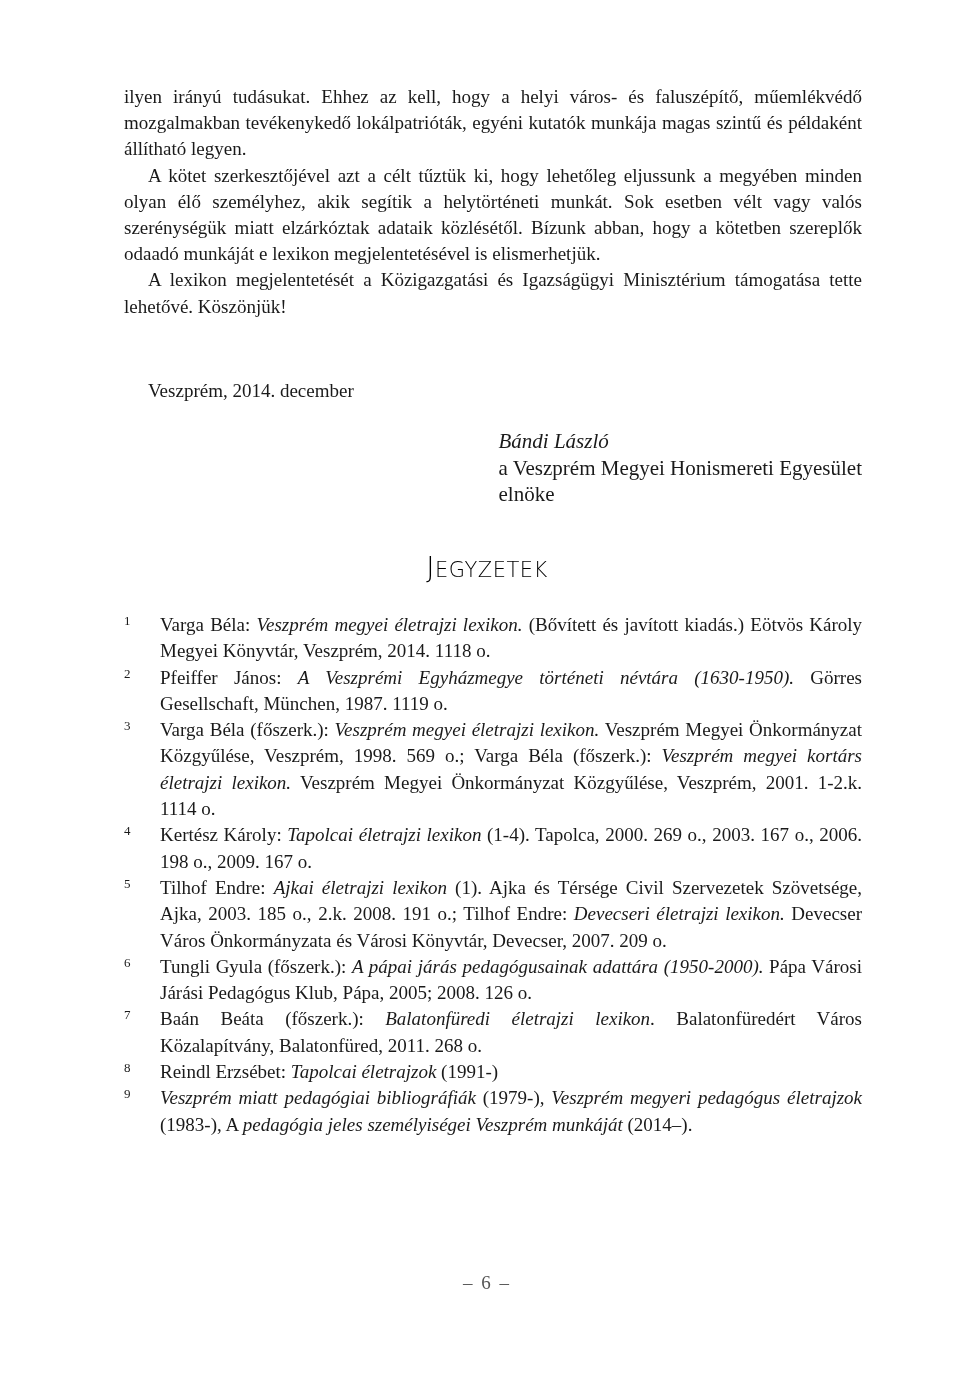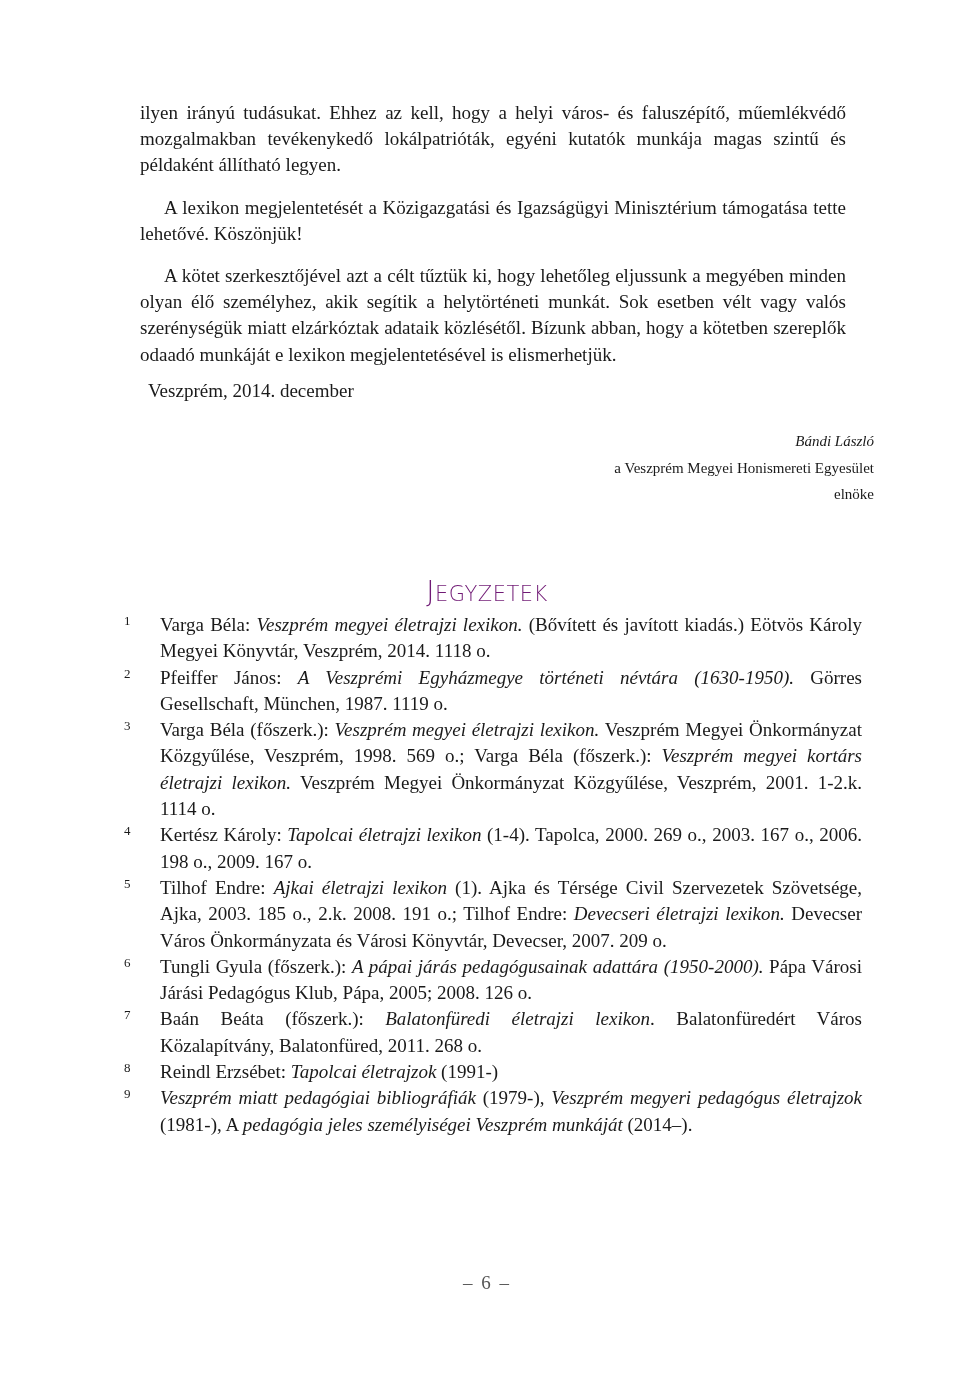--- a/index.html
+++ b/index.html
@@ -1,40 +1,40 @@
 <!DOCTYPE html>
 <html><head>
 <meta charset="utf-8">
 <style>
   html, body { margin: 0; padding: 0; background: #ffffff; }
   body { width: 974px; height: 1388px; position: relative; overflow: hidden;
          font-family: "Liberation Serif", serif; color: #1a1a1a; }
   .page { position: absolute; left: 124px; top: 84px; width: 738px; }
-  p.body { margin: 16px; font-size: 19px; line-height: 26.2px; text-align: justify; text-align-last: left; }
+  p.body { margin: 0; font-size: 19px; line-height: 26.2px; text-align: justify; text-align-last: left; }
   p.body.indent { text-indent: 24px; }
   .date { position: absolute; left: 148px; top: 380px; font-size: 19px; }
-  .sig { position: absolute; right: 100px; top: 428px; text-align: right; font-size: 15px; line-height: 26.5px; }
+  .sig { position: absolute; right: 112px; top: 428px; text-align: left; font-size: 21px; line-height: 26.5px; }
   .sig .name { font-style: italic; }
   .heading { position: absolute; left: 0; width: 974px; top: 551px; text-align: center;
-             font-family: "DejaVu Sans", sans-serif; font-weight: 300; font-size: 22px; letter-spacing: 0.5px; color: #701a75; margin-top: 24px; }
+             font-family: "DejaVu Sans", sans-serif; font-weight: 300; font-size: 22px; letter-spacing: 0.5px; color: #000000; }
   .heading .big { font-size: 28px; }
   .heading .small { font-size: 21px; }
   .notes { position: absolute; left: 124px; top: 612px; width: 738px; }
   .note { position: relative; padding-left: 36px; font-size: 19px; line-height: 26.3px; text-align: justify; text-align-last: left; }
   .note .num { position: absolute; left: 0; top: -4px; font-size: 13px; }
   .note em { font-style: italic; }
   .pagenum { position: absolute; left: 0; width: 974px; top: 1272px; text-align: center; font-size: 19px; color: #555; letter-spacing: 2px; }
 </style>
 </head>
 <body>
 
 <div class="page">
   <p class="body">ilyen irányú tudásukat. Ehhez az kell, hogy a helyi város- és faluszépítő, műemlékvédő mozgalmakban tevékenykedő lokálpatrióták, egyéni kutatók munkája magas szintű és példaként állítható legyen.</p>
+  <p class="body indent">A kötet szerkesztőjével azt a célt tűztük ki, hogy lehetőleg eljussunk a megyében minden olyan élő személyhez, akik segítik a helytörténeti munkát. Sok esetben vélt vagy valós szerénységük miatt elzárkóztak adataik közlésétől. Bízunk abban, hogy a kötetben szereplők odaadó munkáját e lexikon megjelentetésével is elismerhetjük.</p>
   <p class="body indent">A lexikon megjelentetését a Közigazgatási és Igazságügyi Minisztérium támogatása tette lehetővé. Köszönjük!</p>
-  <p class="body indent">A kötet szerkesztőjével azt a célt tűztük ki, hogy lehetőleg eljussunk a megyében minden olyan élő személyhez, akik segítik a helytörténeti munkát. Sok esetben vélt vagy valós szerénységük miatt elzárkóztak adataik közlésétől. Bízunk abban, hogy a kötetben szereplők odaadó munkáját e lexikon megjelentetésével is elismerhetjük.</p>
 </div>
 
 <div class="date">Veszprém, 2014. december</div>
 
 <div class="sig">
   <div class="name">Bándi László</div>
   <div>a Veszprém Megyei Honismereti Egyesület</div>
   <div>elnöke</div>
 </div>
 
@@ -42,16 +42,16 @@
 
 <div class="notes" id="notes">
     <div class="note"><span class="num">1</span><span>Varga Béla: </span><em>Veszprém megyei életrajzi lexikon.</em><span> (Bővített és javított kiadás.) Eötvös Károly Megyei Könyvtár, Veszprém, 2014. 1118 o.</span></div>
     <div class="note"><span class="num">2</span><span>Pfeiffer János: </span><em>A Veszprémi Egyházmegye történeti névtára (1630-1950).</em><span> Görres Gesellschaft, München, 1987. 1119 o.</span></div>
     <div class="note"><span class="num">3</span><span>Varga Béla (főszerk.): </span><em>Veszprém megyei életrajzi lexikon.</em><span> Veszprém Megyei Önkormányzat Közgyűlése, Veszprém, 1998. 569 o.; Varga Béla (főszerk.): </span><em>Veszprém megyei kortárs életrajzi lexikon.</em><span> Veszprém Megyei Önkormányzat Közgyűlése, Veszprém, 2001. 1-2.k. 1114 o.</span></div>
     <div class="note"><span class="num">4</span><span>Kertész Károly: </span><em>Tapolcai életrajzi lexikon</em><span> (1-4). Tapolca, 2000. 269 o., 2003. 167 o., 2006. 198 o., 2009. 167 o.</span></div>
     <div class="note"><span class="num">5</span><span>Tilhof Endre: </span><em>Ajkai életrajzi lexikon</em><span> (1). Ajka és Térsége Civil Szervezetek Szövetsége, Ajka, 2003. 185 o., 2.k. 2008. 191 o.; Tilhof Endre: </span><em>Devecseri életrajzi lexikon.</em><span> Devecser Város Önkormányzata és Városi Könyvtár, Devecser, 2007. 209 o.</span></div>
     <div class="note"><span class="num">6</span><span>Tungli Gyula (főszerk.): </span><em>A pápai járás pedagógusainak adattára (1950-2000).</em><span> Pápa Városi Járási Pedagógus Klub, Pápa, 2005; 2008. 126 o.</span></div>
     <div class="note"><span class="num">7</span><span>Baán Beáta (főszerk.): </span><em>Balatonfüredi életrajzi lexikon</em><span>. Balatonfüredért Város Közalapítvány, Balatonfüred, 2011. 268 o.</span></div>
     <div class="note"><span class="num">8</span><span>Reindl Erzsébet: </span><em>Tapolcai életrajzok</em><span> (1991-)</span></div>
-    <div class="note"><span class="num">9</span><em>Veszprém miatt pedagógiai bibliográfiák</em><span> (1979-), </span><em>Veszprém megyeri pedagógus életrajzok</em><span> (1981-), A </span><em>pedagógia jeles személyiségei Veszprém munkáját</em><span> (2014–).</span></div>
+    <div class="note"><span class="num">9</span><em>Veszprém miatt pedagógiai bibliográfiák</em><span> (1979-), </span><em>Veszprém megyeri pedagógus életrajzok</em><span> (1983-), A </span><em>pedagógia jeles személyiségei Veszprém munkáját</em><span> (2014–).</span></div>
   </div>
 
 <div class="pagenum">– 6 –</div>
 
 </body></html>

